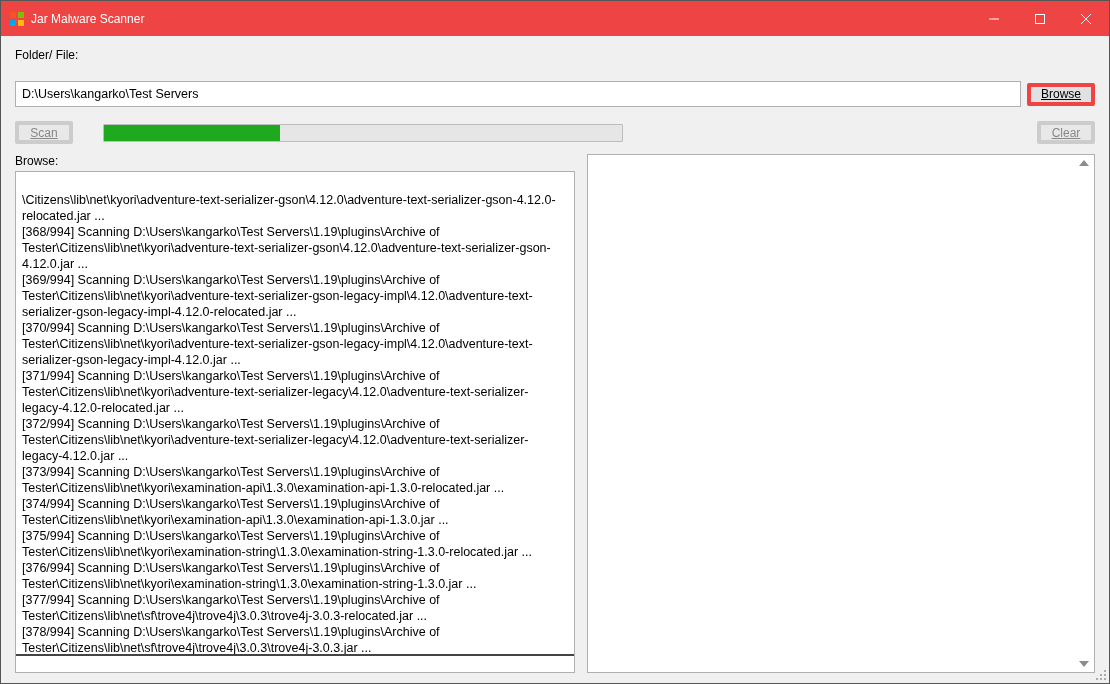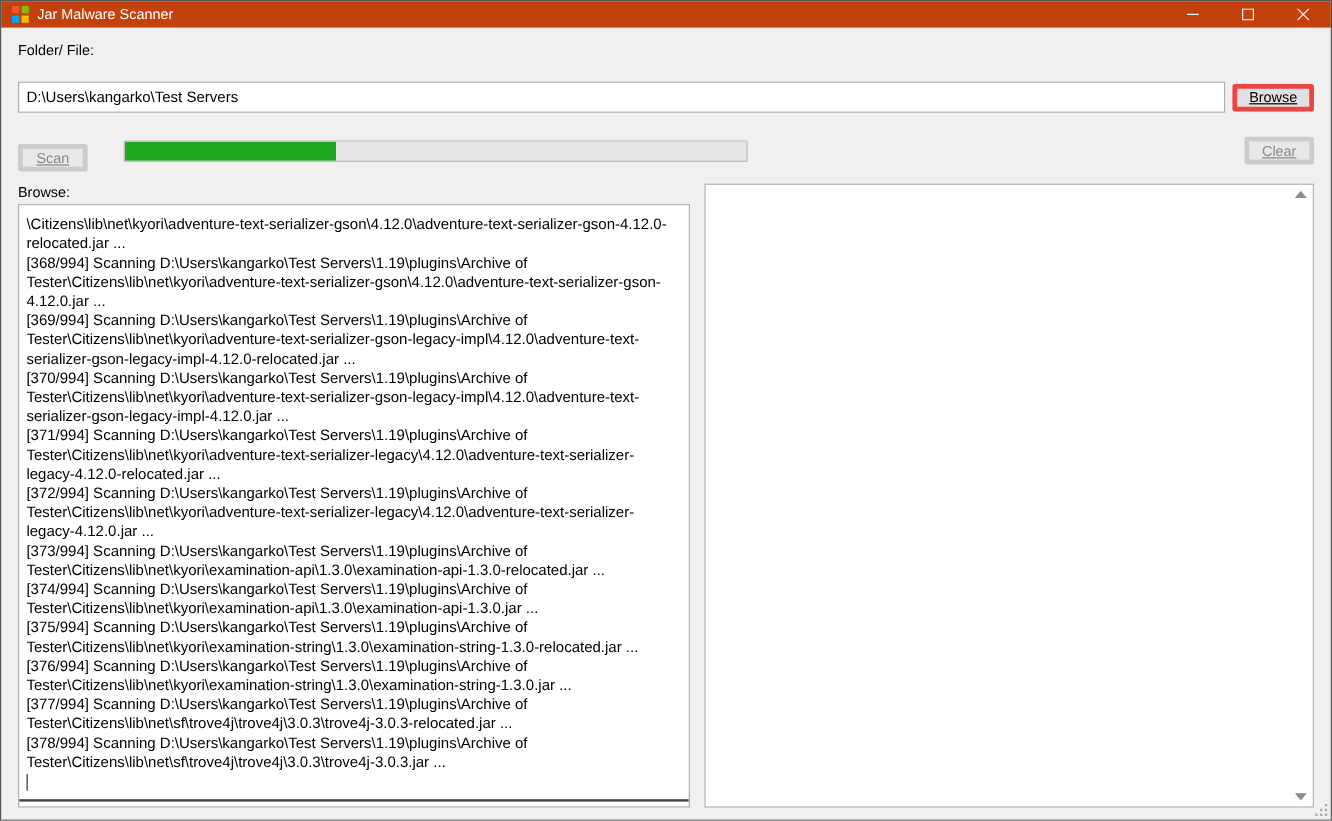--- a/index.html
+++ b/index.html
@@ -1,41 +1,41 @@
 <!DOCTYPE html>
 <html><head>
 <meta charset="utf-8">
 <style>
   * { box-sizing: border-box; }
   html, body { margin: 0; padding: 0; height: 100%; font-family: "Segoe UI", Tahoma, sans-serif; font-size: 12.5px; color: #000; }
   body { background: #fff; }
   .window { width: 1110px; height: 684px; background: #f0f0f0; display: flex; flex-direction: column; border: 1px solid #555; }
-  .titlebar { height: 22px; background: #c2410c; color: #fff; display: flex; align-items: center; user-select: none; }
+  .titlebar { height: 35px; background: #ef4444; color: #fff; display: flex; align-items: center; user-select: none; }
   .titlebar-icon { width: 16px; height: 16px; margin: 0 6px 0 8px; display: inline-flex; align-items: center; justify-content: center; }
   .titlebar-title { flex: 1; font-size: 12px; line-height: 30px; }
   .caption-buttons { display: flex; height: 100%; }
   .caption-btn { width: 46px; height: 100%; display: flex; align-items: center; justify-content: center; color: #fff; }
   .client { flex: 1; padding: 12px 14px 10px 14px; display: flex; flex-direction: column; gap: 6px; overflow: hidden; }
   .row-label { font-size: 12px; margin-bottom: 13px; }
   .path-row { display: flex; gap: 6px; align-items: center; }
   .path-input { flex: 1; height: 23px; border: 1px solid #b0b0b0; background: #fff; padding: 12px 6px; font-family: inherit; font-size: 12.5px; outline: none; }
   .btn { height: 23px; min-width: 58px; padding: 0 10px; border: 4px solid #ef4444; background: #e1e1e1; border-radius: 2px; font-family: inherit; font-size: 12px; display: inline-flex; align-items: center; justify-content: center; text-decoration: underline; }
   .btn:disabled, .btn.disabled { color: #888; background: #e8e8e8; border-color: #ccc; }
   .scanrow { display: flex; align-items: center; gap: 18px; margin-top: 8px; margin-bottom: 4px; }
-  .scan-btn-wrap { width: 70px; margin-top: 12px; }
+  .scan-btn-wrap { width: 70px; }
   .progress { flex: 0 0 520px; height: 18px; border: 1px solid #bdbdbd; background: #e6e6e6; border-radius: 1px; overflow: hidden; }
   .progress-fill { height: 100%; background: #1fa91f; width: 0%; }
   .spacer { flex: 1; }
   .clear-btn-wrap { width: 58px; }
   .panels { flex: 1; display: flex; gap: 12px; min-height: 0; }
   .panel { display: flex; flex-direction: column; min-height: 0; }
   .panel.left { flex: 0 0 560px; }
   .panel.right { flex: 1; }
   .panel-label { font-size: 12px; margin-bottom: 3px; }
-  .panel-body { flex: 1; background: #fff; border: 1px solid #b0b0b0; padding: 8px 6px; overflow: hidden; position: relative; display:flex; flex-direction:column;}
+  .panel-body { flex: 1; background: #fff; border: 1px solid #b0b0b0; padding: 20px 6px; overflow: hidden; position: relative; display:flex; flex-direction:column;}
   .output-text { flex:1; white-space: pre-wrap; overflow: hidden; font-size: 12.5px; line-height: 16px; font-family: inherit; }
   .caret-line { height:16px; border-bottom:0; }
   .caret { display:inline-block; width:1px; height:14px; background:#000; vertical-align:bottom;}
   .output-underline { height:2px; background:#444; margin:0 -6px -4px -6px;}
   .right-scroll { position: absolute; right: 2px; top: 2px; bottom: 2px; width: 17px; display:flex; flex-direction:column; justify-content:space-between; align-items:center;}
   .scroll-arrow { width:0; height:0; }
   .scroll-arrow.up { border-left:5px solid transparent; border-right:5px solid transparent; border-bottom:6px solid #8d8d8d; margin-top:3px;}
   .scroll-arrow.down { border-left:5px solid transparent; border-right:5px solid transparent; border-top:6px solid #8d8d8d; margin-bottom:3px;}
   .resize-grip { position: absolute; right: 2px; bottom: 2px; width: 14px; height: 14px; opacity: 0.5; }
   .resize-grip::before { content:""; position:absolute; right:1px; bottom:1px; width:2px; height:2px; background:#666; box-shadow: -4px 0 #666, -8px 0 #666, 0 -4px #666, -4px -4px #666, 0 -8px #666;}

